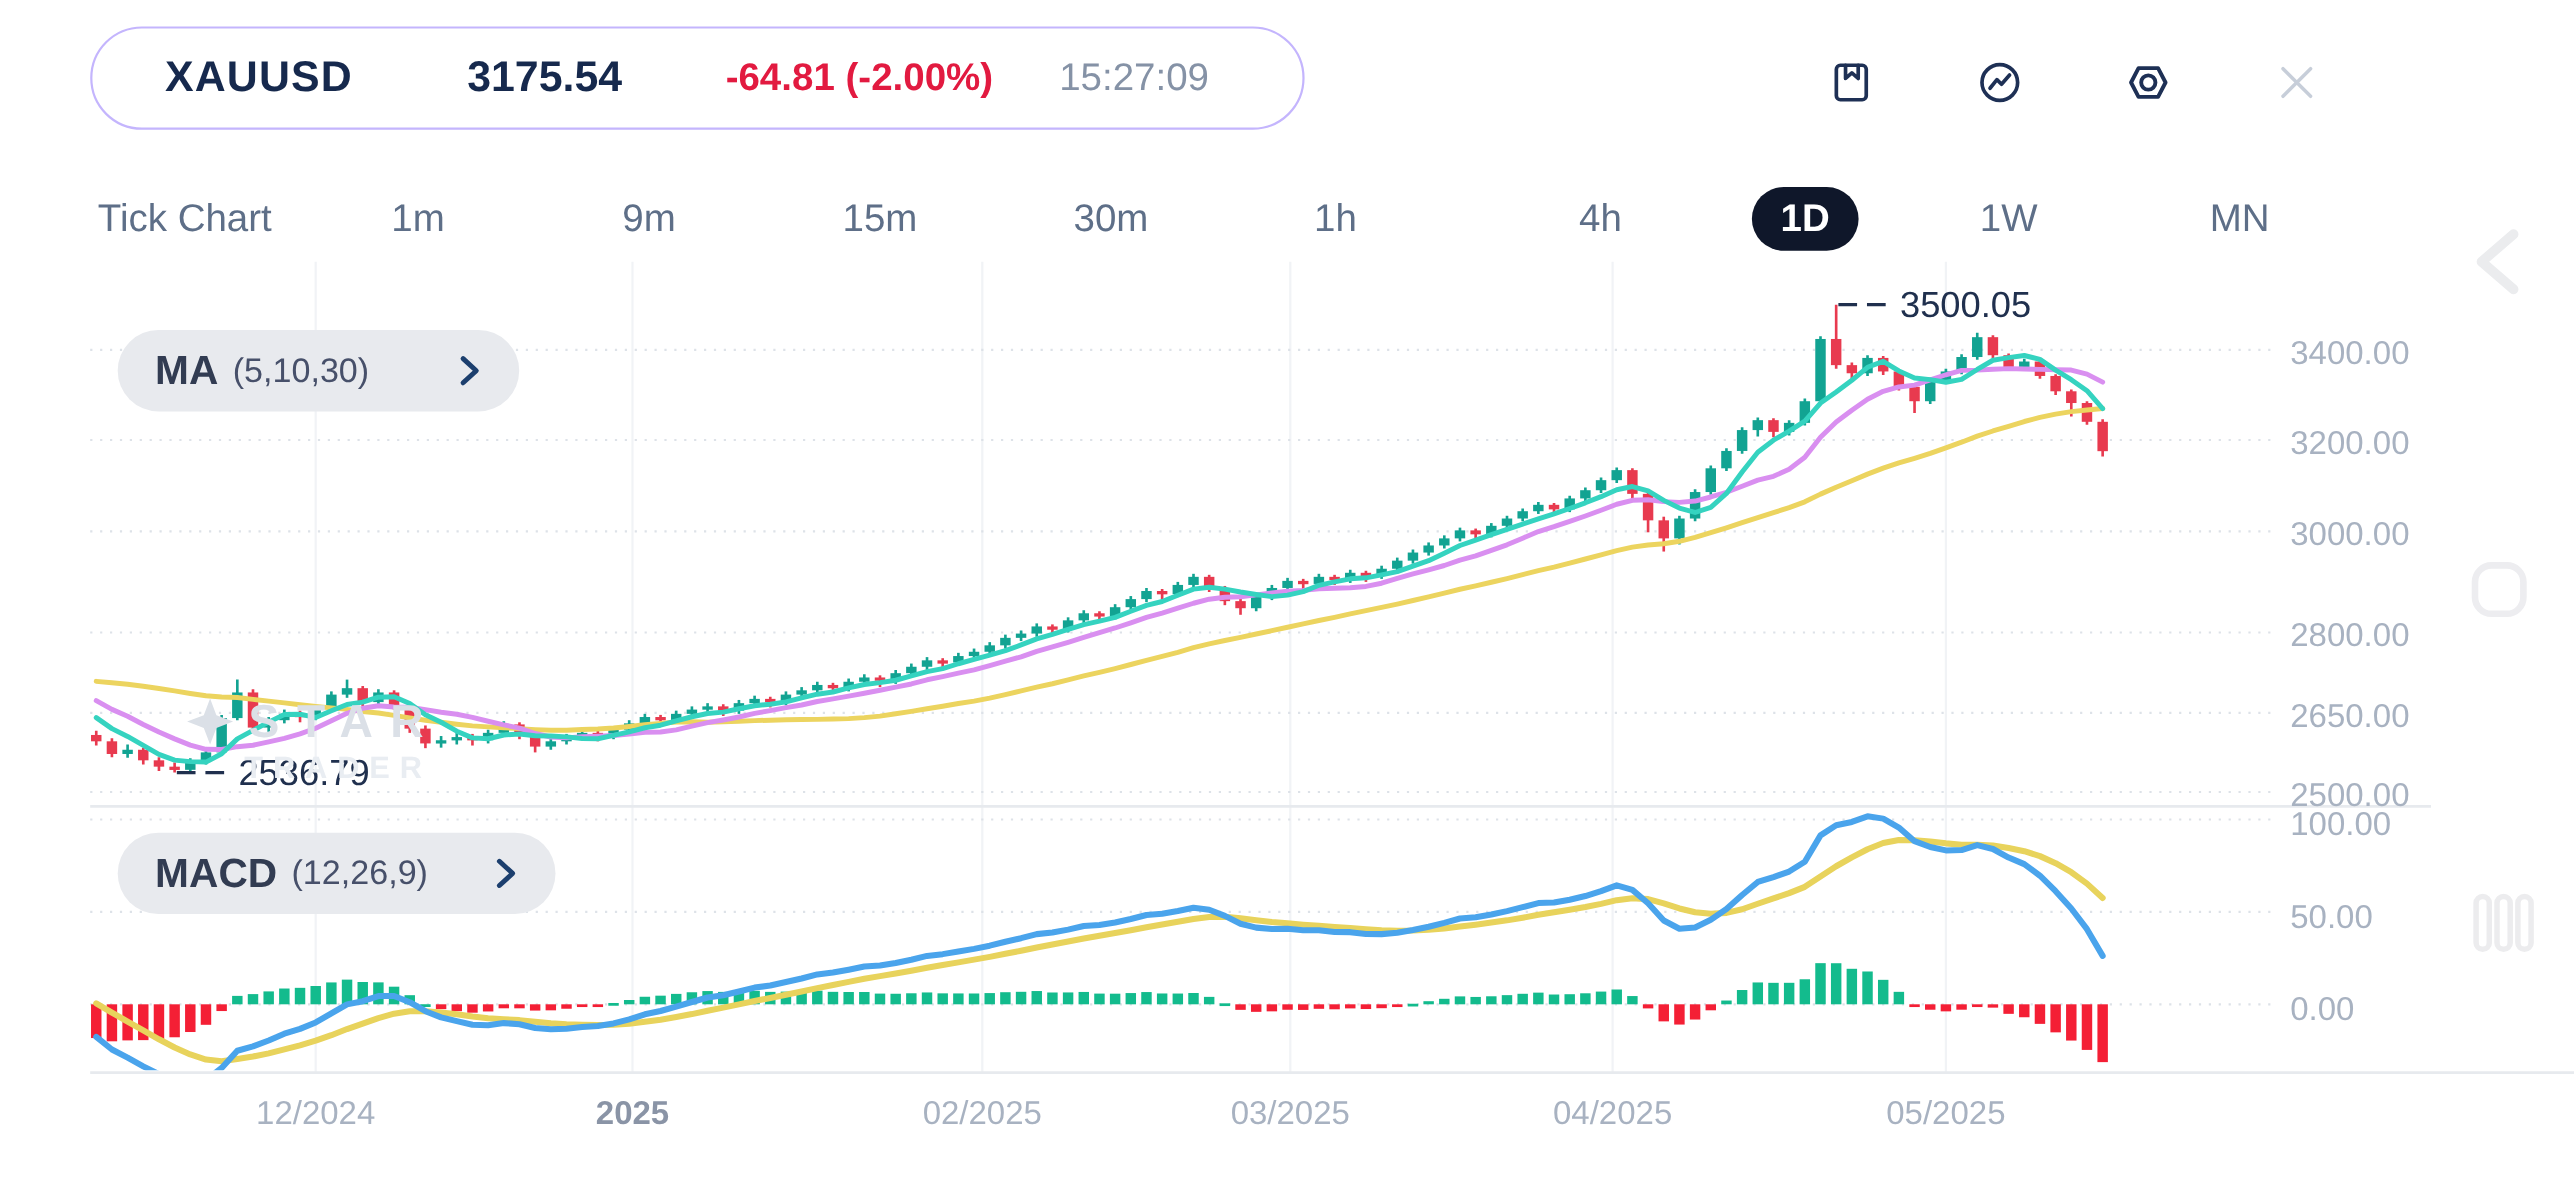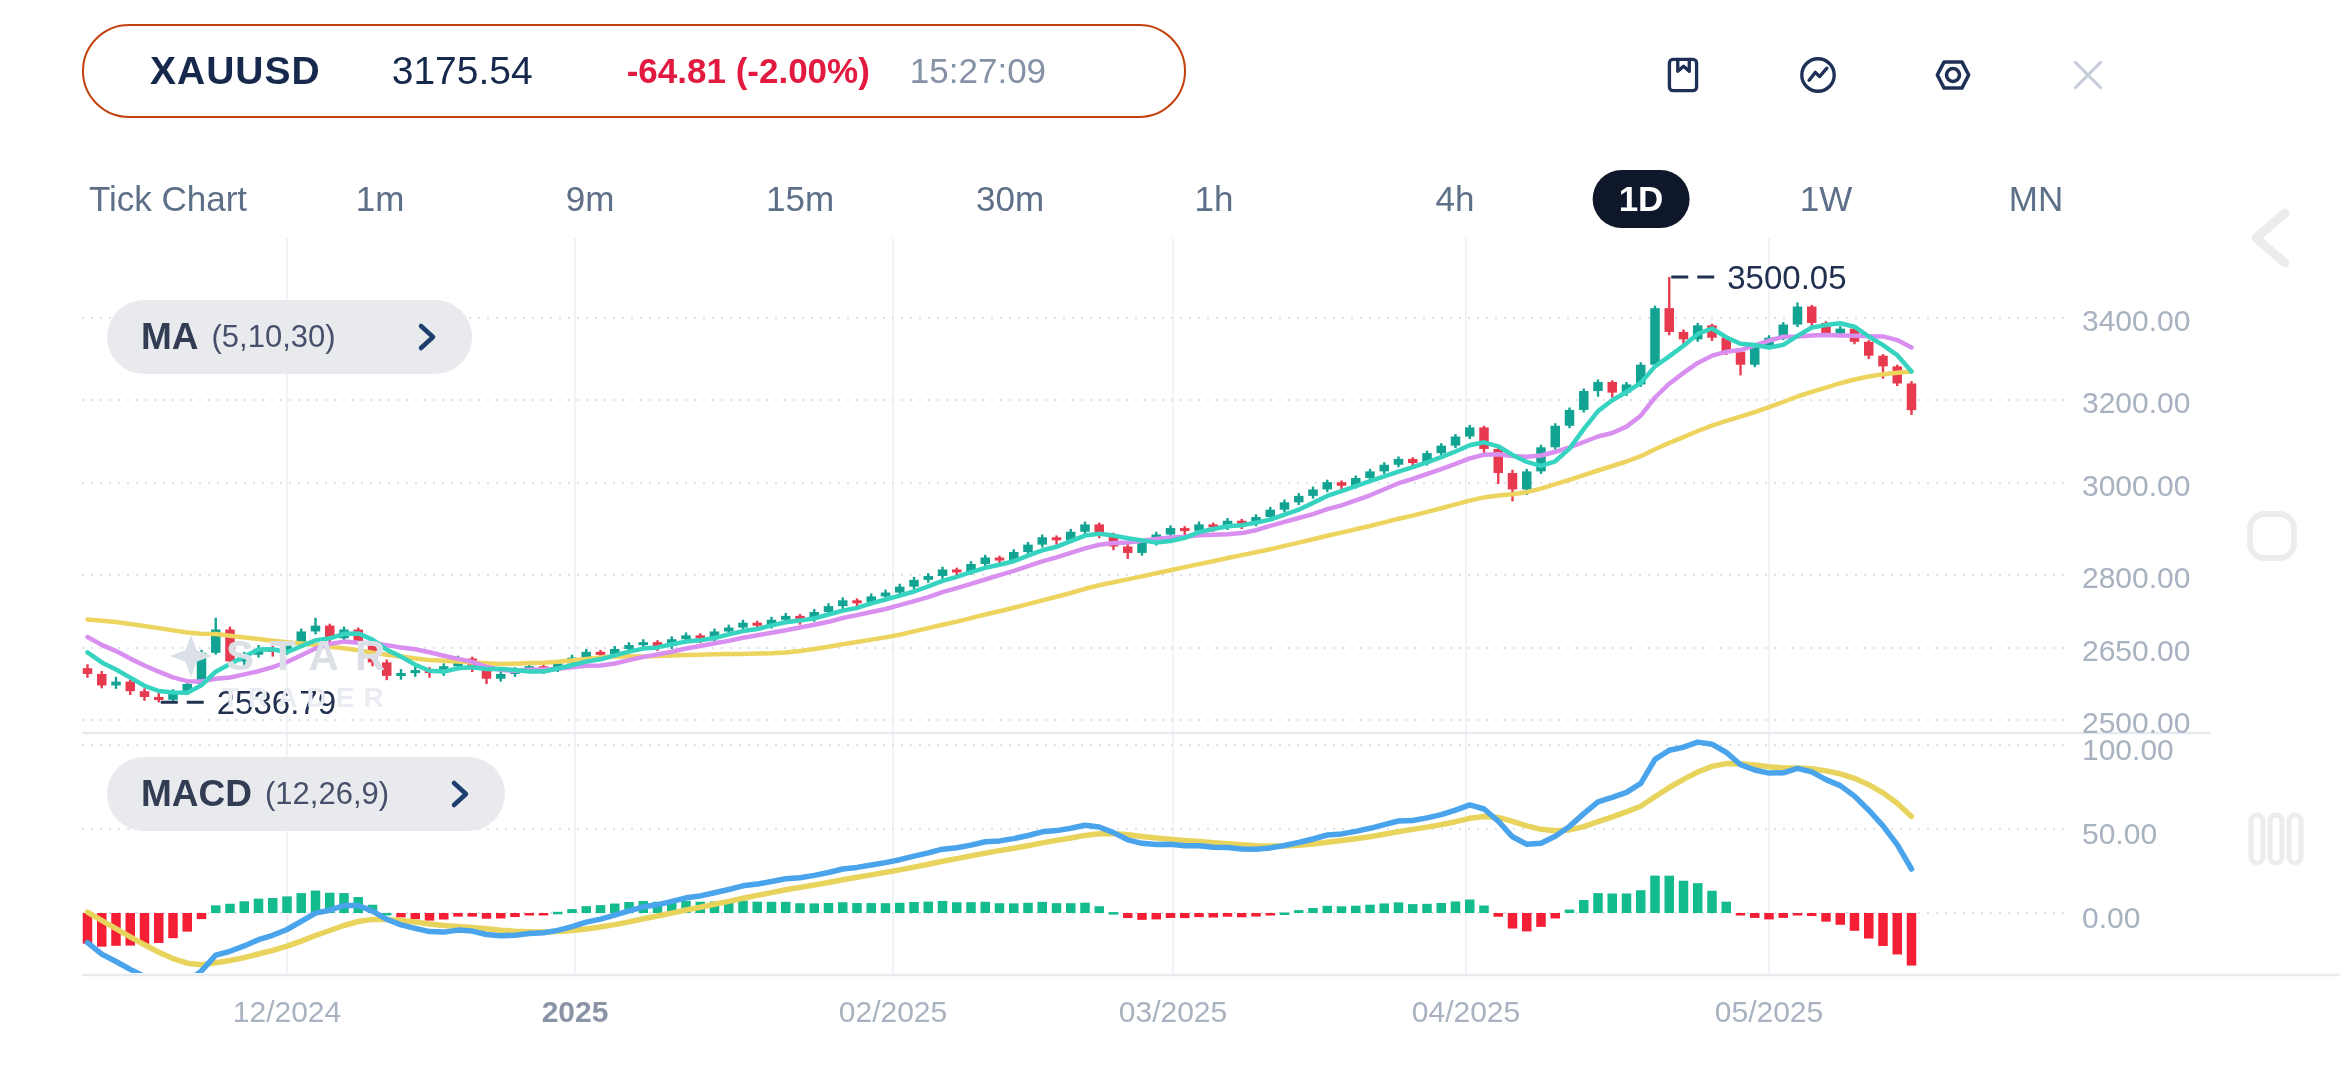--- a/index.html
+++ b/index.html
@@ -2,26 +2,26 @@
 <html><head>
 <meta charset="utf-8">
 <style>
   html,body{margin:0;padding:0;background:#ffffff;}
   .screen{position:relative;width:2340px;height:1080px;background:#ffffff;overflow:hidden;
           font-family:"Liberation Sans",sans-serif;}
   svg text{font-family:"Liberation Sans",sans-serif;}
 
   
   .header-pill{position:absolute;left:82px;top:24px;width:1104px;height:94px;background:#fff;
-    border:2px solid #c2410c;border-radius:48px;display:flex;align-items:center;box-sizing:border-box;
+    border:2px solid #c4b5fd;border-radius:48px;display:flex;align-items:center;box-sizing:border-box;
     padding:0 0 0 66px;z-index:5;}
   .sym{font-size:39px;font-weight:700;color:#16294d;letter-spacing:1px;}
-  .price{font-size:39px;font-weight:400;color:#16294d;margin-left:71px;}
+  .price{font-size:39px;font-weight:700;color:#16294d;margin-left:104px;}
   .chg{font-size:35px;font-weight:700;color:#e21a40;margin-left:94px;}
-  .clock{font-size:35px;font-weight:400;color:#8592a6;margin-left:40px;}
+  .clock{font-size:35px;font-weight:400;color:#8592a6;margin-left:60px;}
 
   
   .toolbar{position:absolute;left:1655px;top:47px;display:flex;gap:79px;z-index:5;}
   .icon-btn{width:56px;height:56px;display:flex;align-items:center;justify-content:center;cursor:pointer;}
   .icon-btn svg{display:block;}
 
   
   .tabs{position:absolute;left:0;top:168px;width:1890px;height:62px;z-index:5;}
   .tab{position:absolute;top:50%;transform:translate(-50%,-50%);font-size:35px;color:#5e6f88;
        white-space:nowrap;cursor:pointer;padding:9px 26px;border-radius:31px;}

